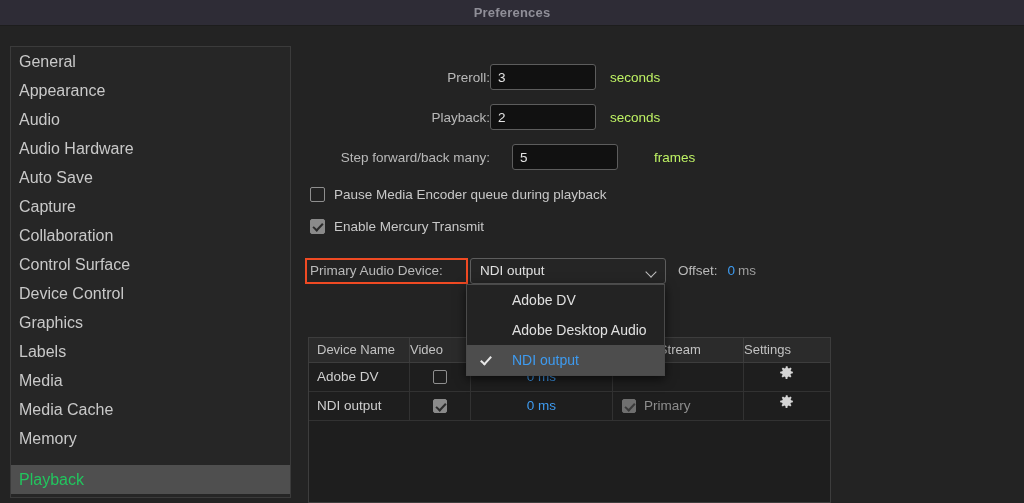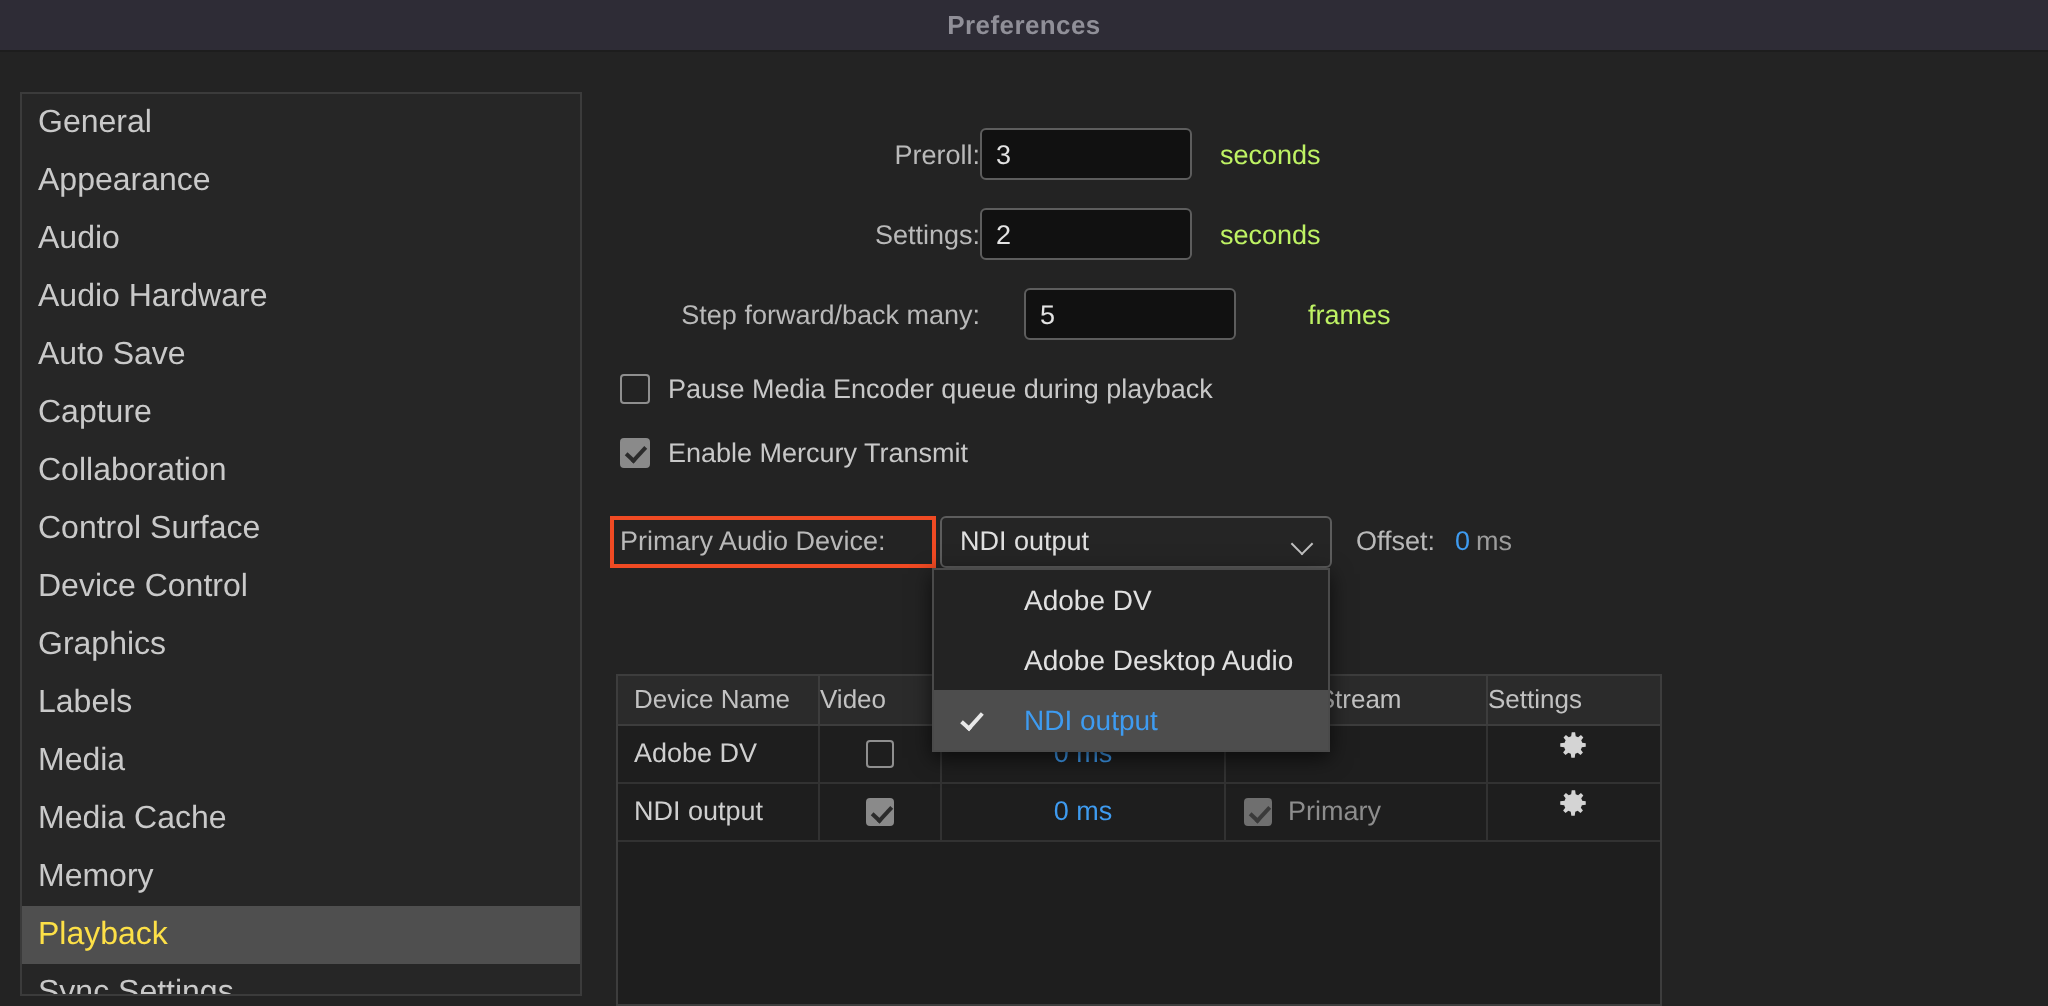--- a/index.html
+++ b/index.html
@@ -30,21 +30,21 @@
     background: #262626;
     border: 1px solid #3b3b3b;
     overflow: hidden;
   }
   .side-item {
     height: 29px; line-height: 29px;
     padding-left: 8px;
     font-size: 16px; color: #c9c9c9;
     white-space: nowrap;
   }
-  .side-item.selected { background: #4f4f4f; color: #fde047; }
+  .side-item.selected { background: #4f4f4f; color: #22c55e; margin-top: 12px; }
 
   
   .panel { position: absolute; left: 300px; top: 40px; width: 720px; height: 460px; }
 
   .row { position: absolute; display: flex; align-items: center; }
   .lbl { font-size: 13.5px; color: #b9b9b9; white-space: nowrap; }
   .lbl-right { text-align: right; }
 
   .numfield {
     width: 106px; height: 26px;
@@ -193,21 +193,21 @@
 
   <div class="panel">
 
     <div class="row" style="left:0px; top:24px;">
       <div class="lbl lbl-right" style="width:190px;">Preroll:</div>
       <input class="numfield" style="margin-left: 0px;" value="3">
       <div class="unit">seconds</div>
     </div>
 
     <div class="row" style="left:0px; top:64px;">
-      <div class="lbl lbl-right" style="width:190px;">Settings:</div>
+      <div class="lbl lbl-right" style="width:190px;">Playback:</div>
       <input class="numfield" value="2" style="">
       <div class="unit">seconds</div>
     </div>
 
     <div class="row" style="left:0px; top:104px;gap:22px;">
       <div class="lbl lbl-right" style="width:190px;">Step forward/back many:</div>
       <input class="numfield" value="5" style="">
       <div class="unit">frames</div>
     </div>
 

